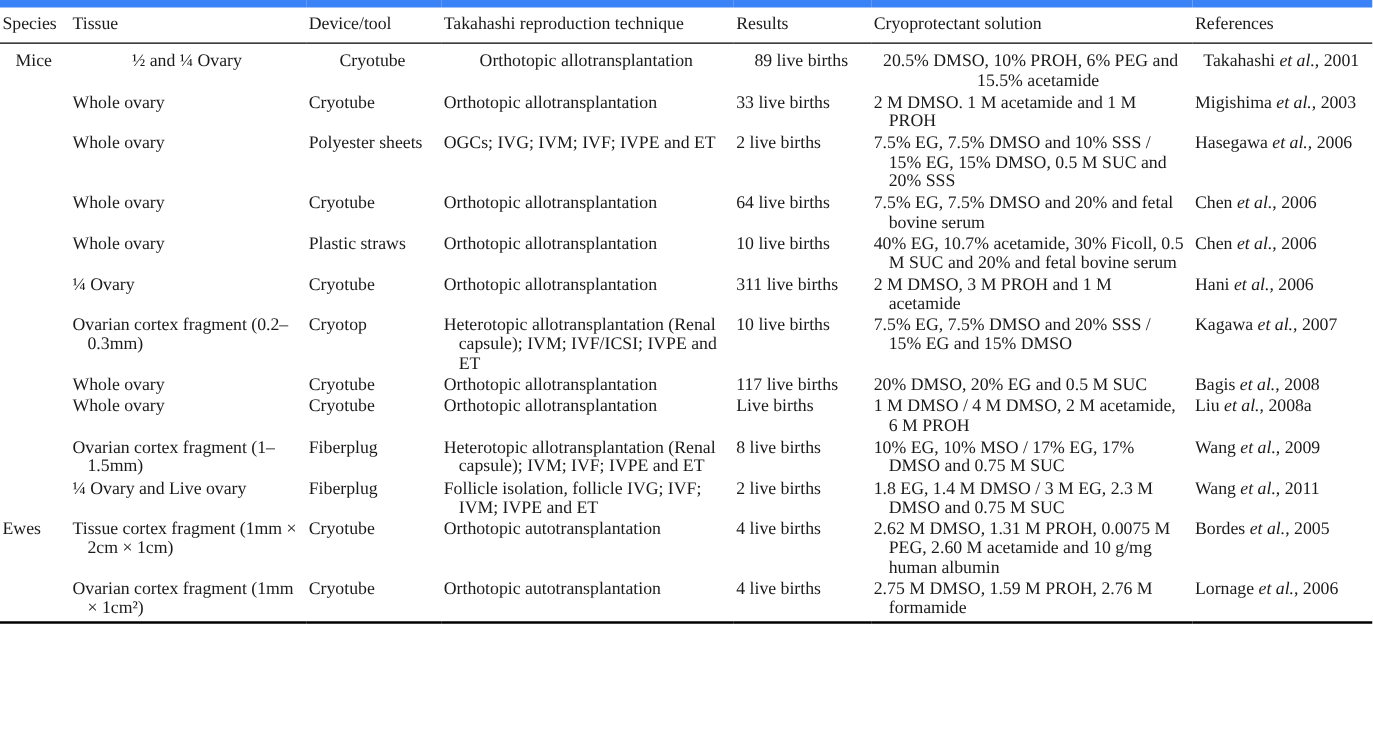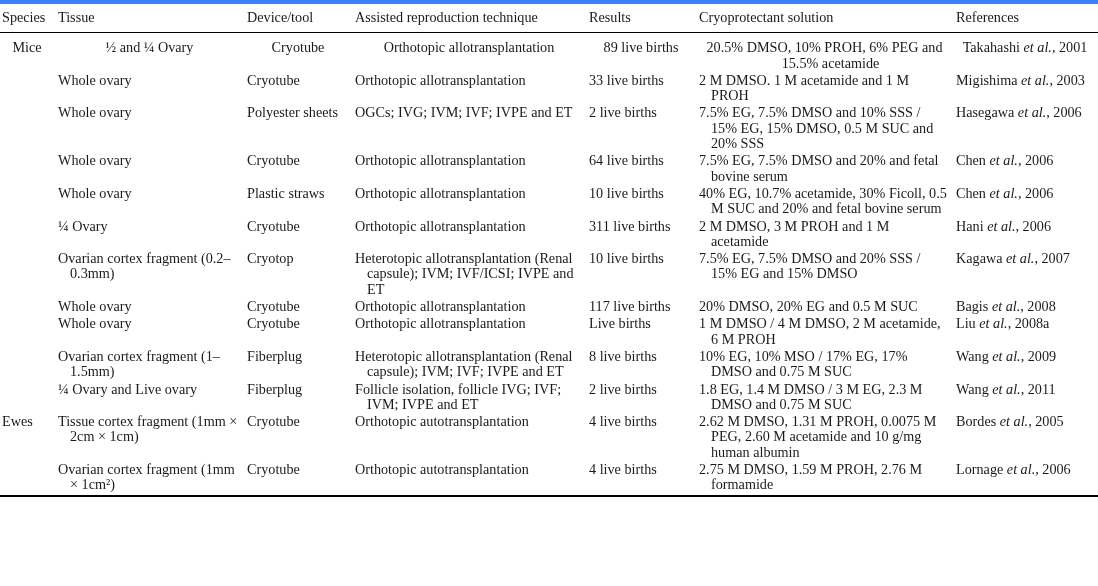--- a/index.html
+++ b/index.html
@@ -19,21 +19,21 @@
       width: 1098px;
       height: 586px;
     }
     table {
       border-collapse: collapse;
       width: 1098px;
       table-layout: fixed;
       font-family: "Liberation Serif", "DejaVu Serif", serif;
       font-size: 14.2px;
       line-height: 15.3px;
-      border-top: 4px solid #3b82f6;
+      border-top: 6px solid #3b82f6;
       border-bottom: 2px solid #000;
     }
     col.c-species { width: 56px; }
     col.c-tissue  { width: 189px; }
     col.c-device  { width: 108px; }
     col.c-tech    { width: 234px; }
     col.c-results { width: 110px; }
     col.c-cryo    { width: 257px; }
     col.c-ref     { width: 144px; }
 
@@ -70,21 +70,21 @@
         <col class="c-tech">
         <col class="c-results">
         <col class="c-cryo">
         <col class="c-ref">
     </colgroup>
     <thead>
       <tr>
         <th>Species</th>
         <th>Tissue</th>
         <th>Device/tool</th>
-        <th>Assisted reproduction technique</th>
+        <th>Takahashi reproduction technique</th>
         <th>Results</th>
         <th>Cryoprotectant solution</th>
         <th>References</th>
       </tr>
     </thead>
     <tbody id="tbody">
   <tr class="first">
     <td>
             <span class="hang">Mice</span>
           </td>

